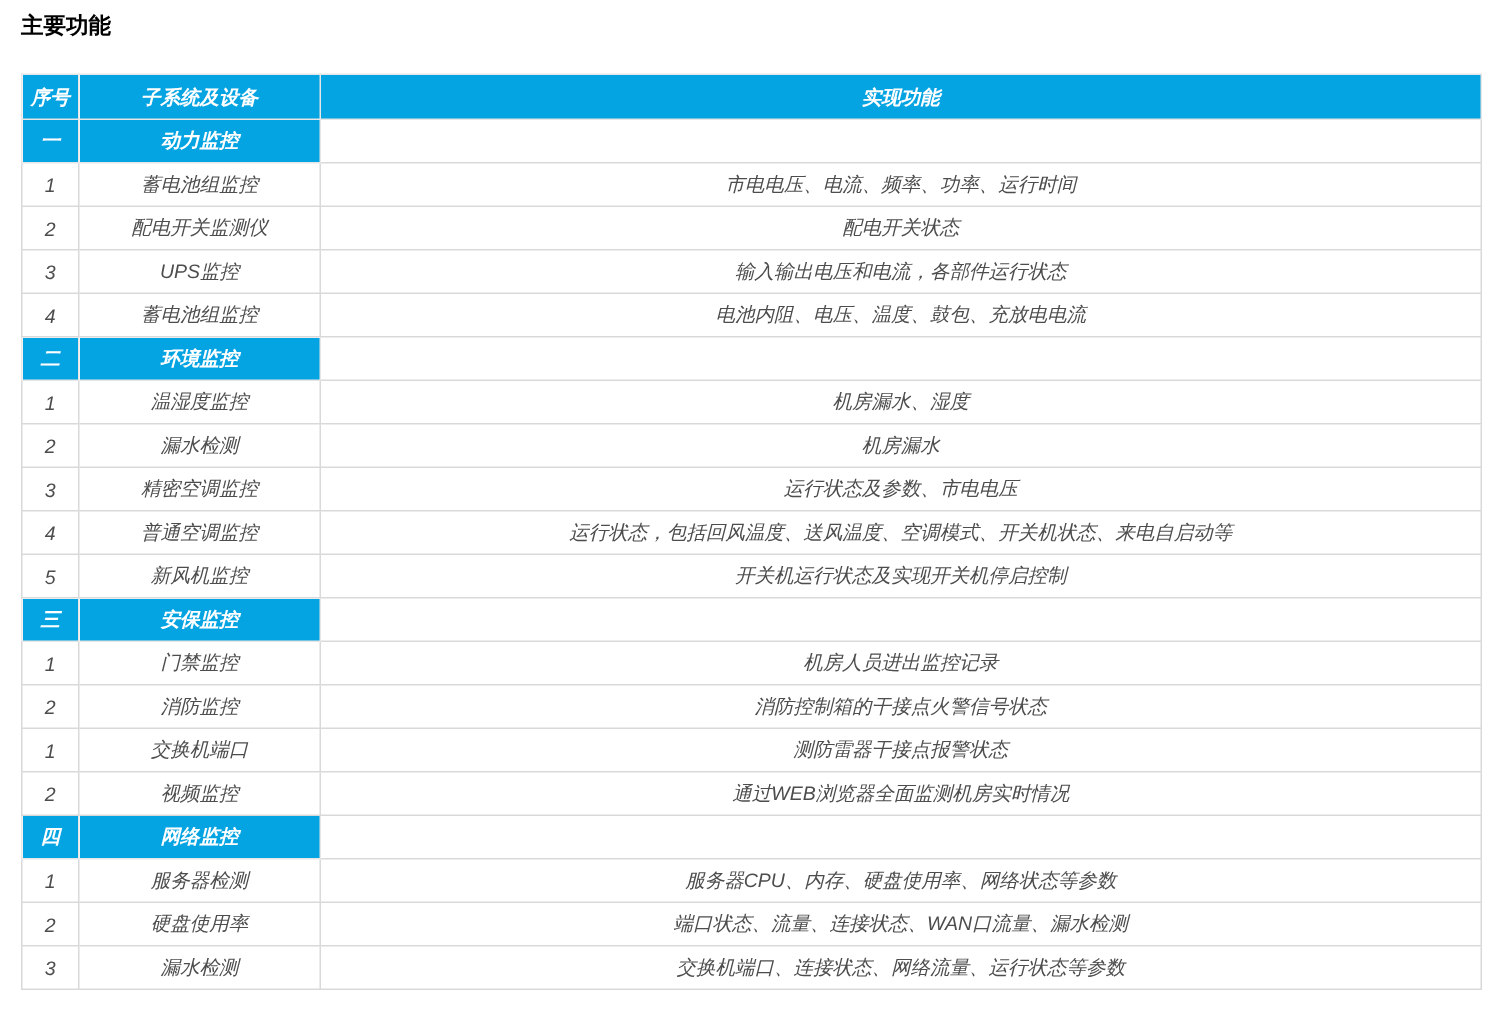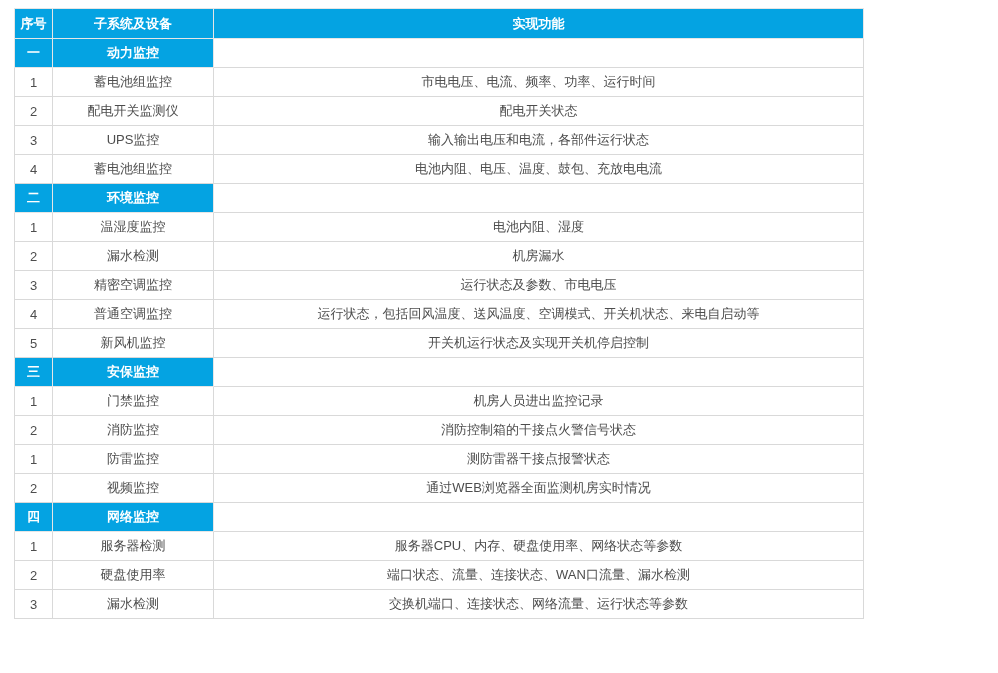--- a/index.html
+++ b/index.html
@@ -13,23 +13,24 @@
   }
   .page { padding: 8px 10px 0 14px; }
   .title {
     font-size: 15px;
     font-weight: bold;
     color: #000000;
     margin: 0 0 22px 0;
     line-height: 19px;
   }
   table.func-table {
-    width: 850px;
+    width: 974px;
     border-collapse: collapse;
     table-layout: fixed;
+    font-style: italic;
   }
   table.func-table col.col-no     { width: 38px; }
   table.func-table col.col-device { width: 161px; }
   table.func-table th, table.func-table td {
     border: 1px solid var(--border);
     text-align: center;
     vertical-align: middle;
     font-size: 13px;
     padding: 0 4px;
     overflow: hidden;
@@ -47,20 +48,21 @@
     background: var(--accent);
     color: #ffffff;
     font-weight: bold;
     border-color: #e6e6e6;
   }
 </style>
 </head>
 <body>
 
 <div class="page">
+  <h1 class="title">主要功能</h1>
 
   <table class="func-table">
     <colgroup>
       <col class="col-no">
       <col class="col-device">
       <col class="col-func">
     </colgroup>
     <thead>
       <tr>
         <th>序号</th>
@@ -95,21 +97,21 @@
           <td>电池内阻、电压、温度、鼓包、充放电电流</td>
         </tr>
         <tr class="section-row">
           <td class="accent">二</td>
           <td class="accent">环境监控</td>
           <td></td>
         </tr>
         <tr>
           <td>1</td>
           <td>温湿度监控</td>
-          <td>电池内阻、湿度</td>
+          <td>机房漏水、湿度</td>
         </tr>
         <tr>
           <td>2</td>
           <td>漏水检测</td>
           <td>机房漏水</td>
         </tr>
         <tr>
           <td>3</td>
           <td>精密空调监控</td>
           <td>运行状态及参数、市电电压</td>
@@ -134,21 +136,21 @@
           <td>门禁监控</td>
           <td>机房人员进出监控记录</td>
         </tr>
         <tr>
           <td>2</td>
           <td>消防监控</td>
           <td>消防控制箱的干接点火警信号状态</td>
         </tr>
         <tr>
           <td>1</td>
-          <td>防雷监控</td>
+          <td>交换机端口</td>
           <td>测防雷器干接点报警状态</td>
         </tr>
         <tr>
           <td>2</td>
           <td>视频监控</td>
           <td>通过WEB浏览器全面监测机房实时情况</td>
         </tr>
         <tr class="section-row">
           <td class="accent">四</td>
           <td class="accent">网络监控</td>

